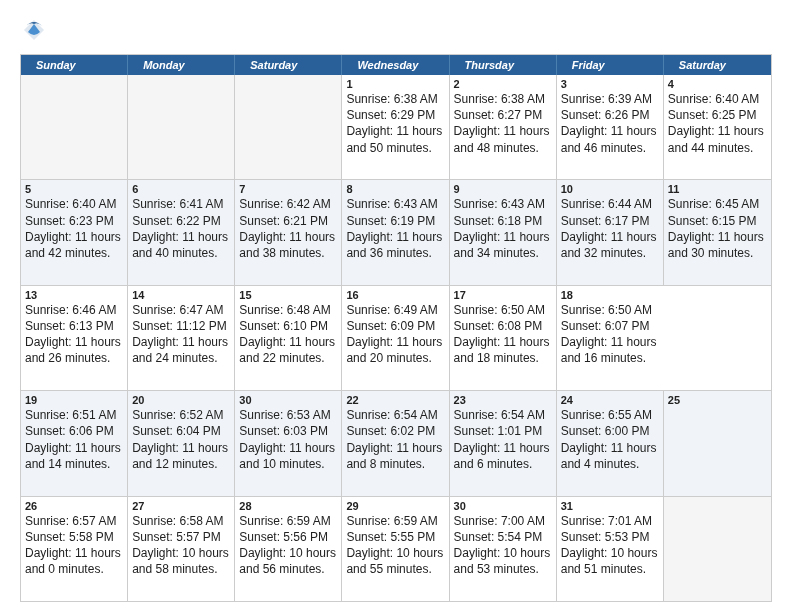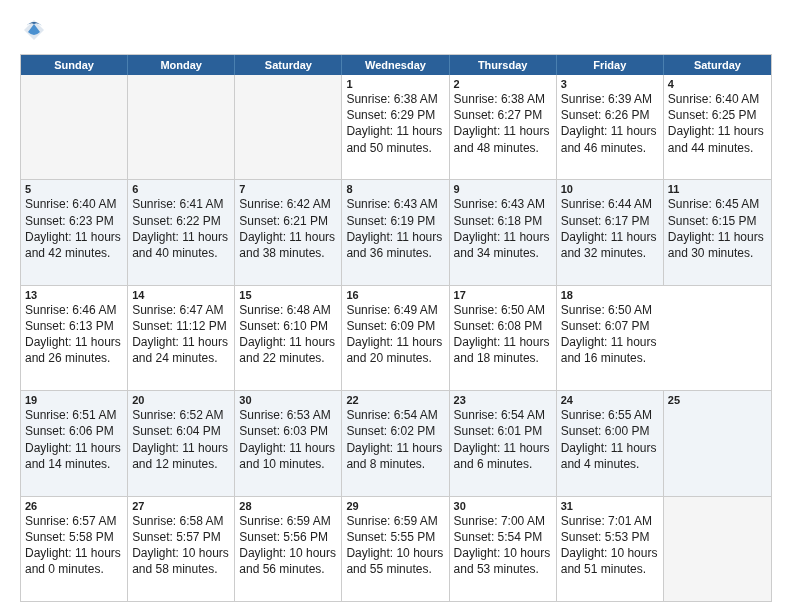--- a/index.html
+++ b/index.html
@@ -52,23 +52,23 @@
     }
     .cal-header {
       display: grid;
       grid-template-columns: repeat(7, 1fr);
       background: #2a6099;
     }
     .cal-header-cell {
       color: #fff;
       font-size: 11px;
       font-weight: bold;
-      text-align: center;
       padding: 4px 15px;
       border-right: 1px solid #4a80b0;
+      font-style: italic;
     }
     .cal-header-cell:last-child { border-right: none; }
     .cal-body {
       display: flex;
       flex-direction: column;
       flex: 1;
     }
     .cal-row {
       display: grid;
       grid-template-columns: repeat(7, 1fr);
@@ -287,21 +287,21 @@
           <div class="cal-cell alt-row">
             <span class="day-num">22</span>
             <div class="cell-text">Sunrise: 6:54 AM
 Sunset: 6:02 PM
 Daylight: 11 hours
 and 8 minutes.</div>
           </div>
           <div class="cal-cell alt-row">
             <span class="day-num">23</span>
             <div class="cell-text">Sunrise: 6:54 AM
-Sunset: 6:01 PM
+Sunset: 1:01 PM
 Daylight: 11 hours
 and 6 minutes.</div>
           </div>
           <div class="cal-cell alt-row">
             <span class="day-num">24</span>
             <div class="cell-text">Sunrise: 6:55 AM
 Sunset: 6:00 PM
 Daylight: 11 hours
 and 4 minutes.</div>
           </div>

